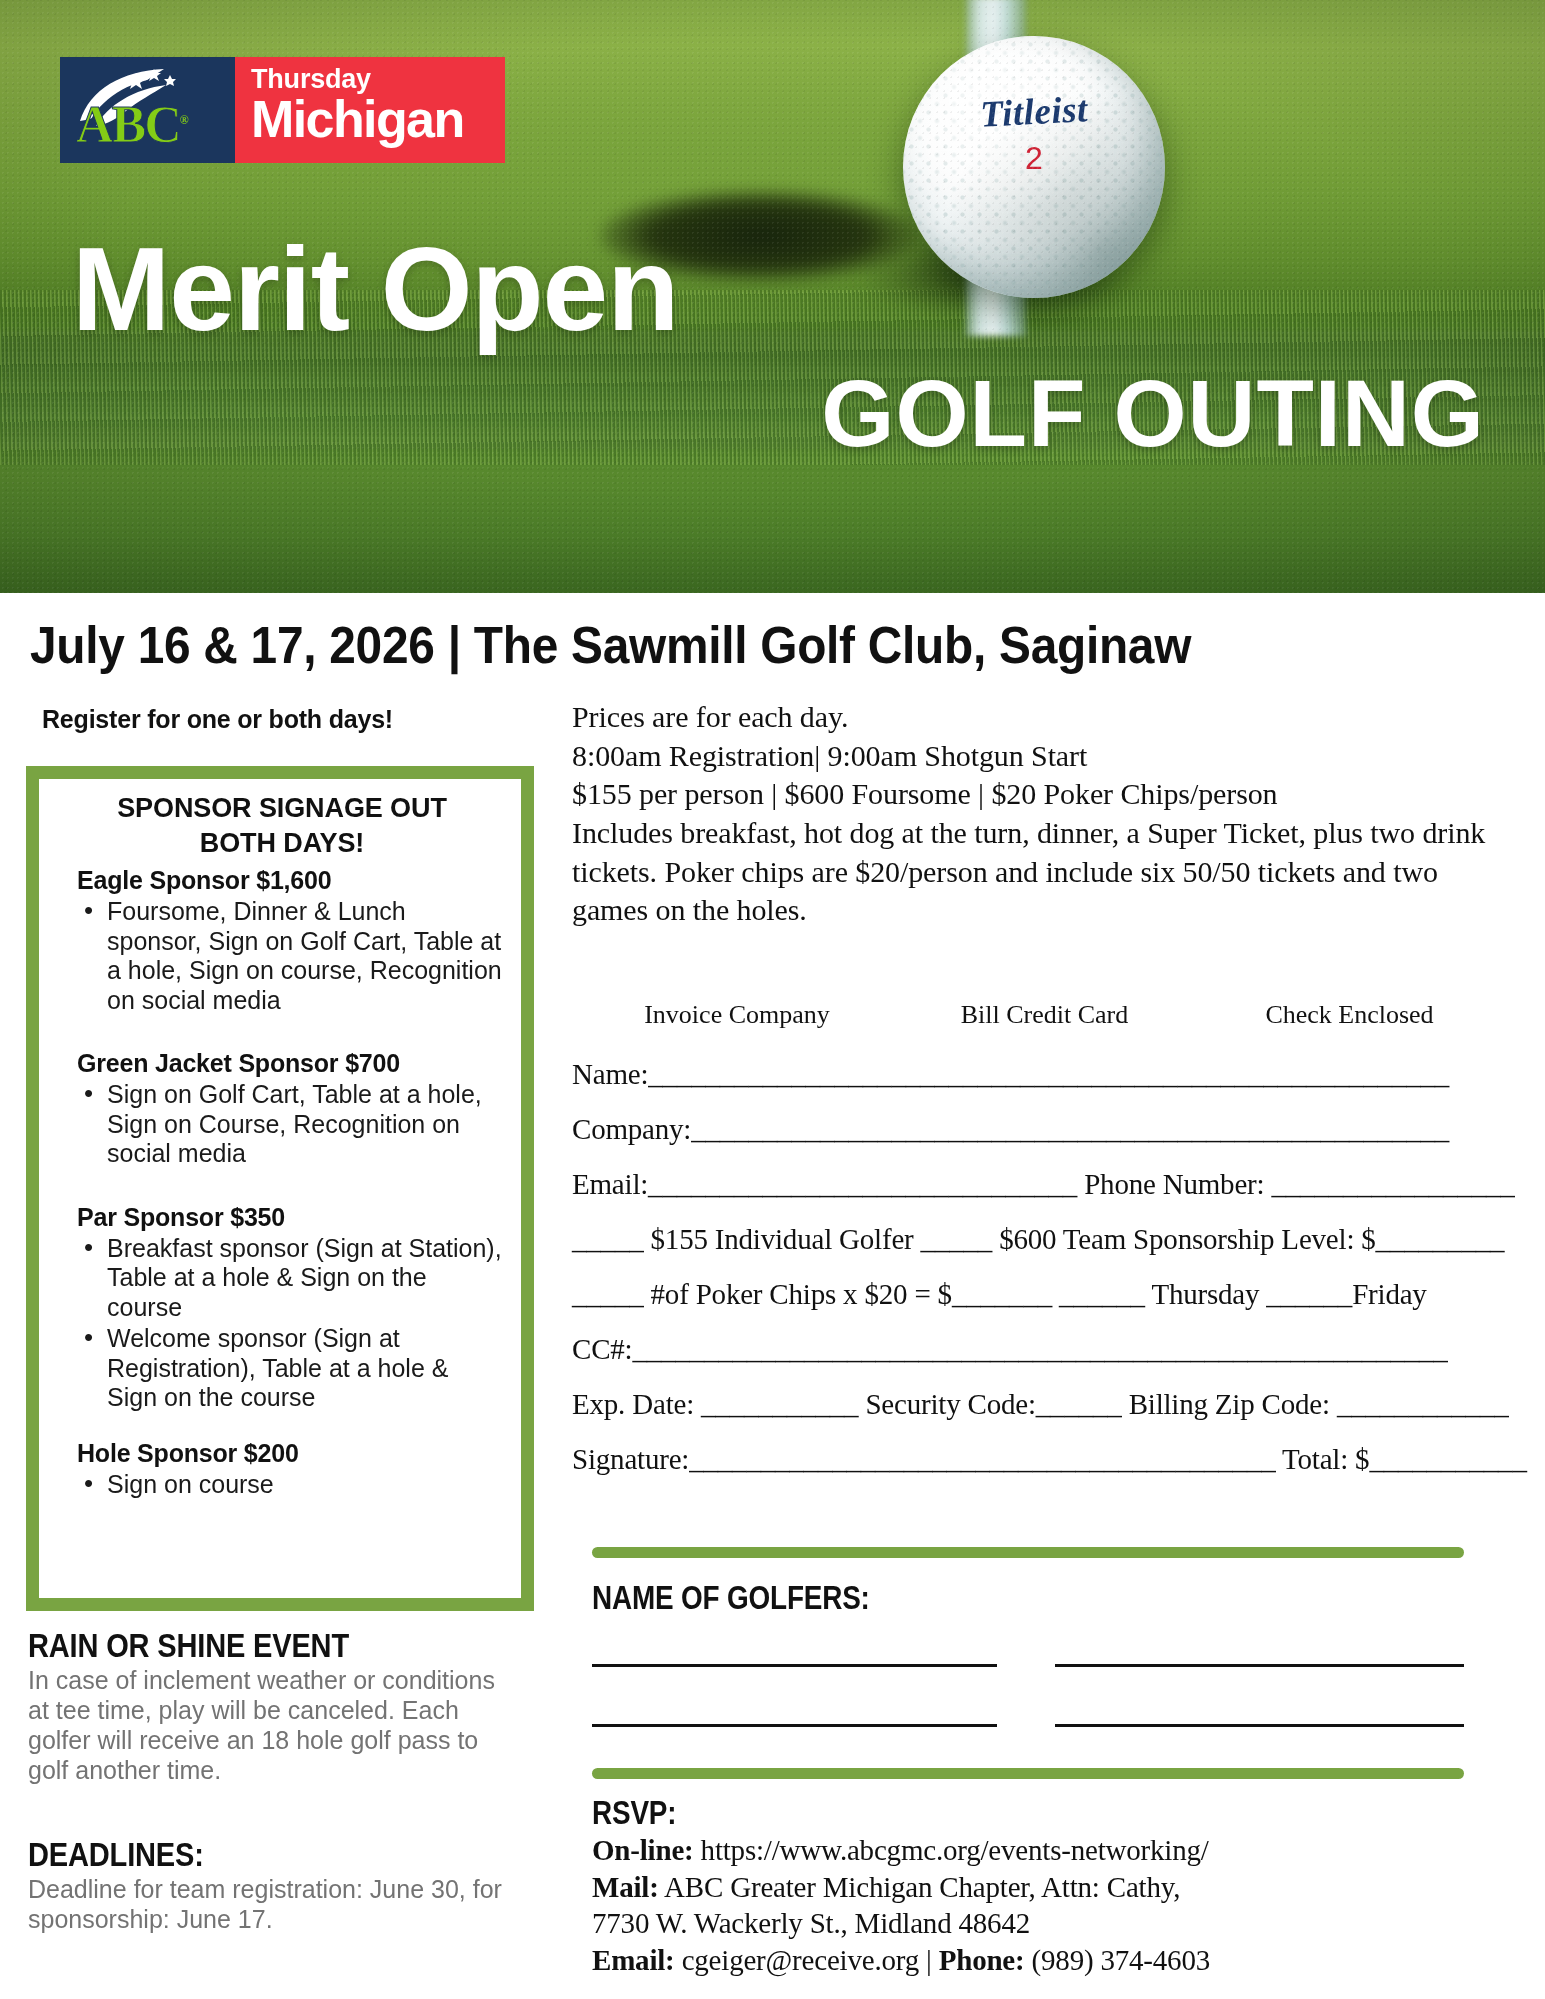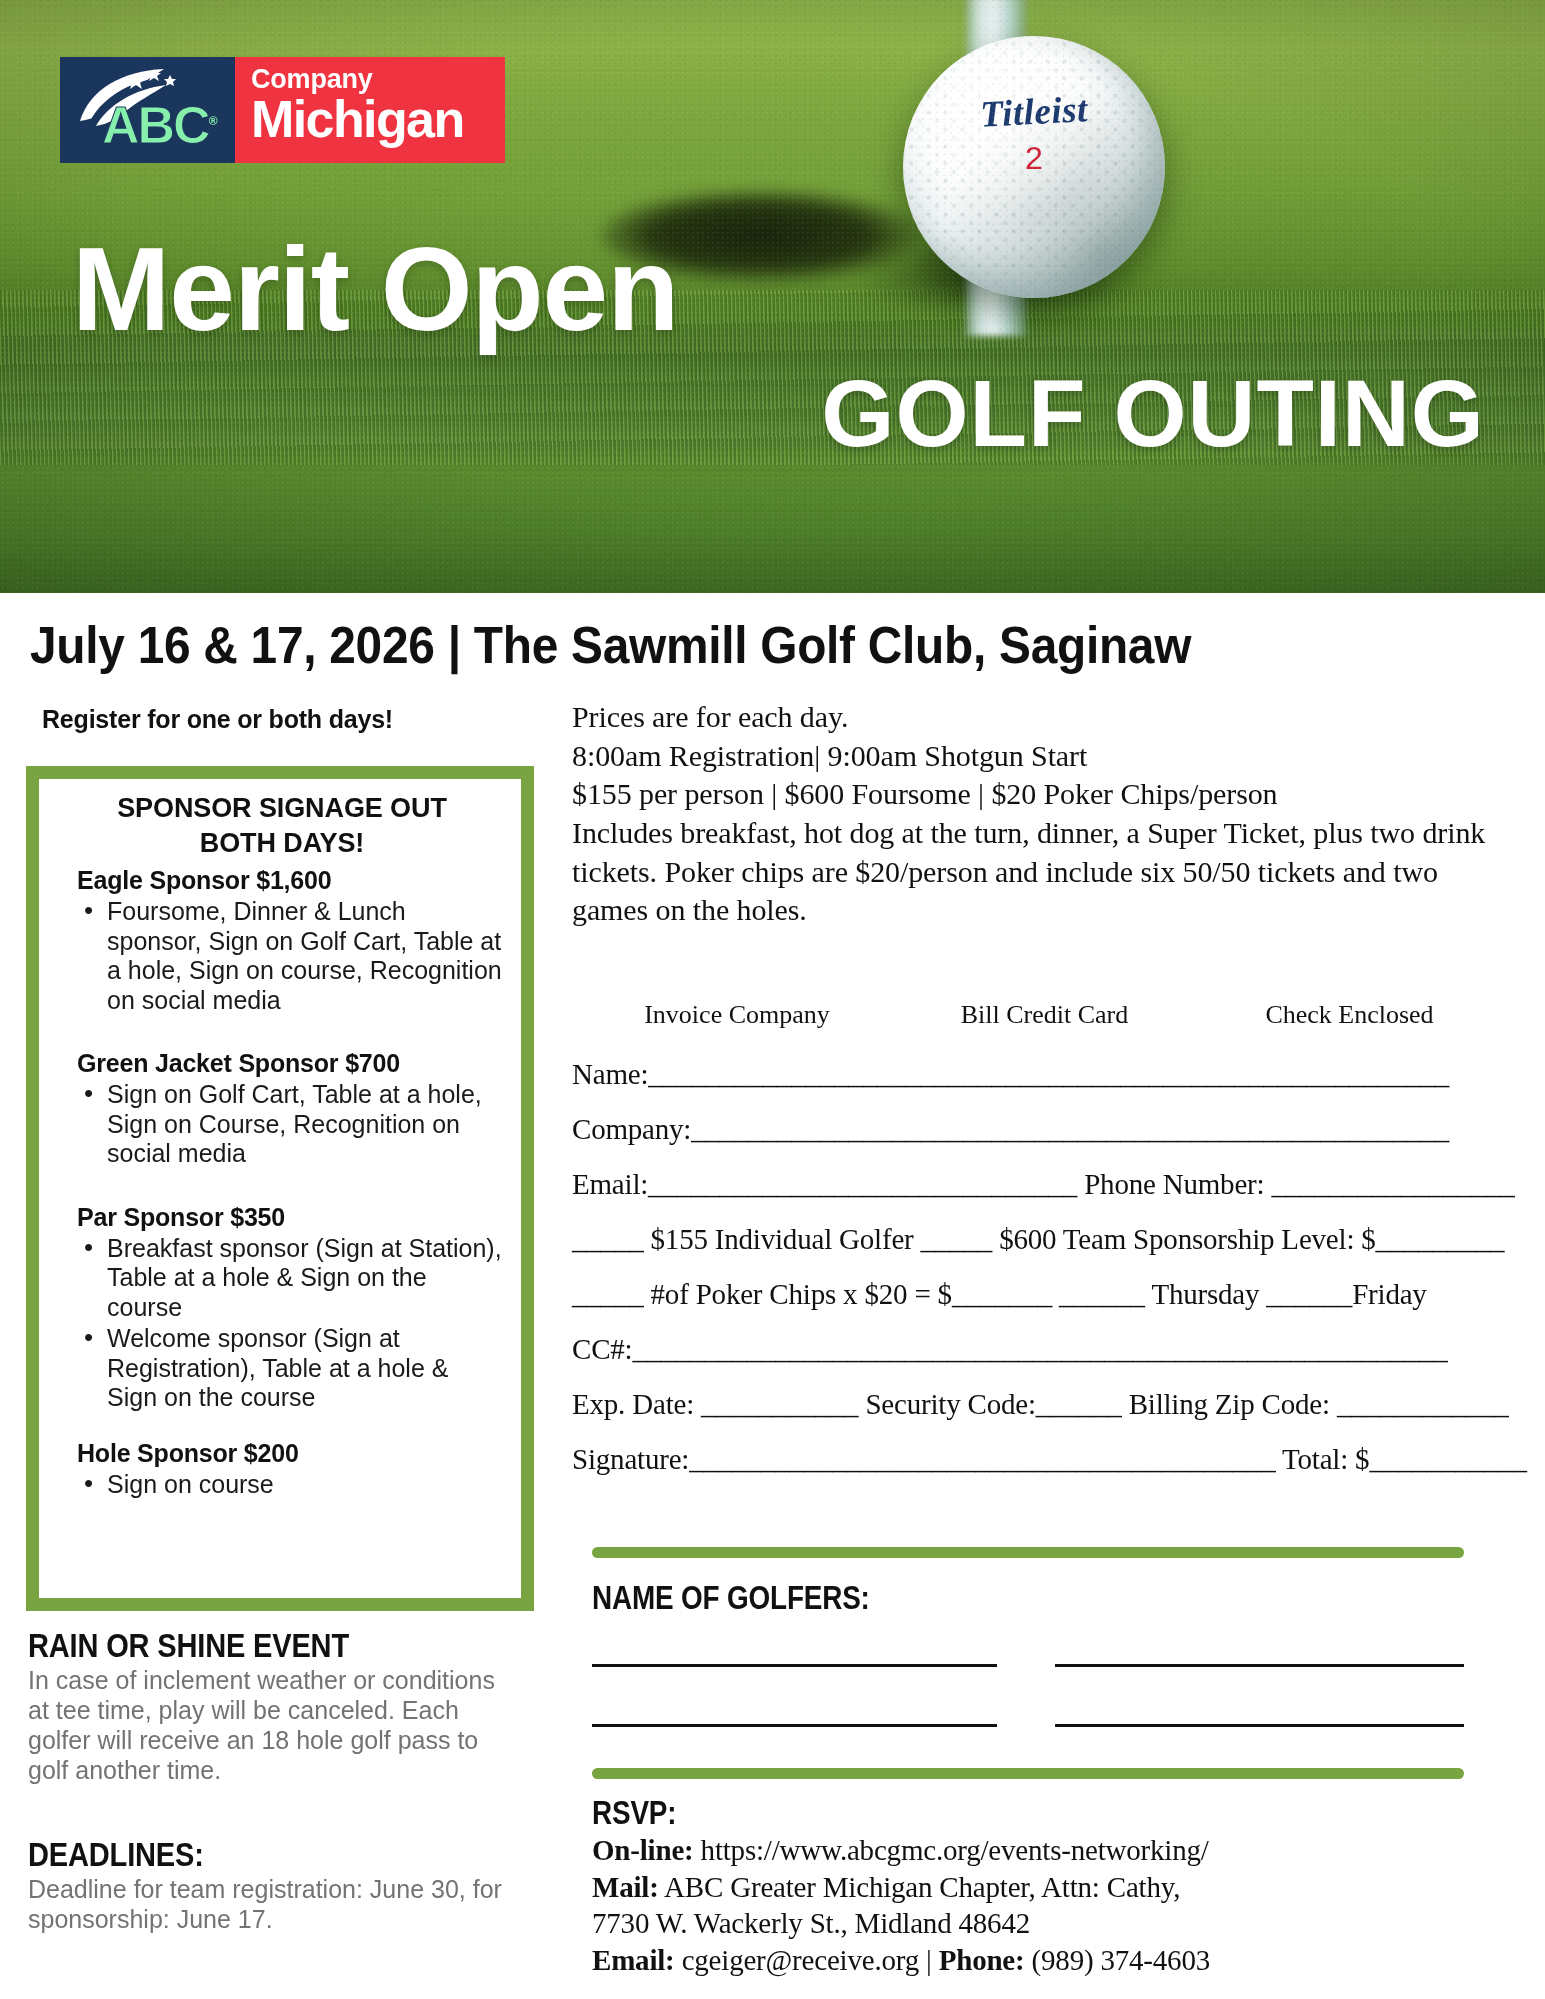--- a/index.html
+++ b/index.html
@@ -110,23 +110,23 @@
   }
   .logo-red .g {
     font-size: 27px; font-weight: bold; line-height: 1; letter-spacing: -.2px;
     font-family: "Liberation Sans", sans-serif;
   }
   .logo-red .m {
     font-size: 52px; font-weight: bold; line-height: .98; letter-spacing: -1.6px;
     font-family: "Liberation Sans", sans-serif; margin-top: 1px;
   }
   .logo-abc {
-    position: absolute; left: 42px; bottom: 12px;
-    color: #86efac; font-size: 52px; font-weight: bold; letter-spacing: -2px;
-    font-family: Liberation Sans, sans-serif; line-height: 1;
+    position: absolute; left: 16px; bottom: 12px;
+    color: #84cc16; font-size: 52px; font-weight: bold; letter-spacing: -2px;
+    font-family: Liberation Serif, serif; line-height: 1;
     -webkit-text-stroke: 1px #1b365d;
   }
   .logo-abc sup { font-size: 12px; vertical-align: super; -webkit-text-stroke: 0; }
   .logo-flag { position: absolute; left: 18px; top: 10px; }
 
   
   .title-main {
     position: absolute; left: 72px; top: 230px;
     font-size: 118px; font-weight: bold; color: #fff; line-height: 1;
     letter-spacing: -1px; font-family: "Liberation Sans", sans-serif;
@@ -260,21 +260,21 @@
       <path d="M18 59 C30 38 56 22 88 18 C74 27 60 34 48 44 C38 52 30 57 18 59 Z" fill="#fff"></path>
       <g fill="#fff">
         <polygon points="58,6 61,12 67,12 62,16 64,22 58,18 52,22 54,16 49,12 55,12"></polygon>
         <polygon points="76,2 78,6 83,6 79,9 81,14 76,11 71,14 73,9 69,6 74,6"></polygon>
         <polygon points="92,8 94,12 98,12 95,15 96,19 92,17 88,19 89,15 86,12 90,12"></polygon>
       </g>
     </svg>
     <div class="logo-abc"><span>ABC</span><sup>®</sup></div>
   </div>
   <div class="logo-red">
-    <div class="g">Company</div>
+    <div class="g">Thursday</div>
     <div class="m">Michigan</div>
   </div>
 </div>
 
 <div class="title-main">Merit Open</div>
 <div class="title-sub">GOLF OUTING</div>
 
 <div class="datebar">July 16 &amp; 17, 2026 | The Sawmill Golf Club, Saginaw</div>
 
 <div class="register-note">Register for one or both days!</div>

